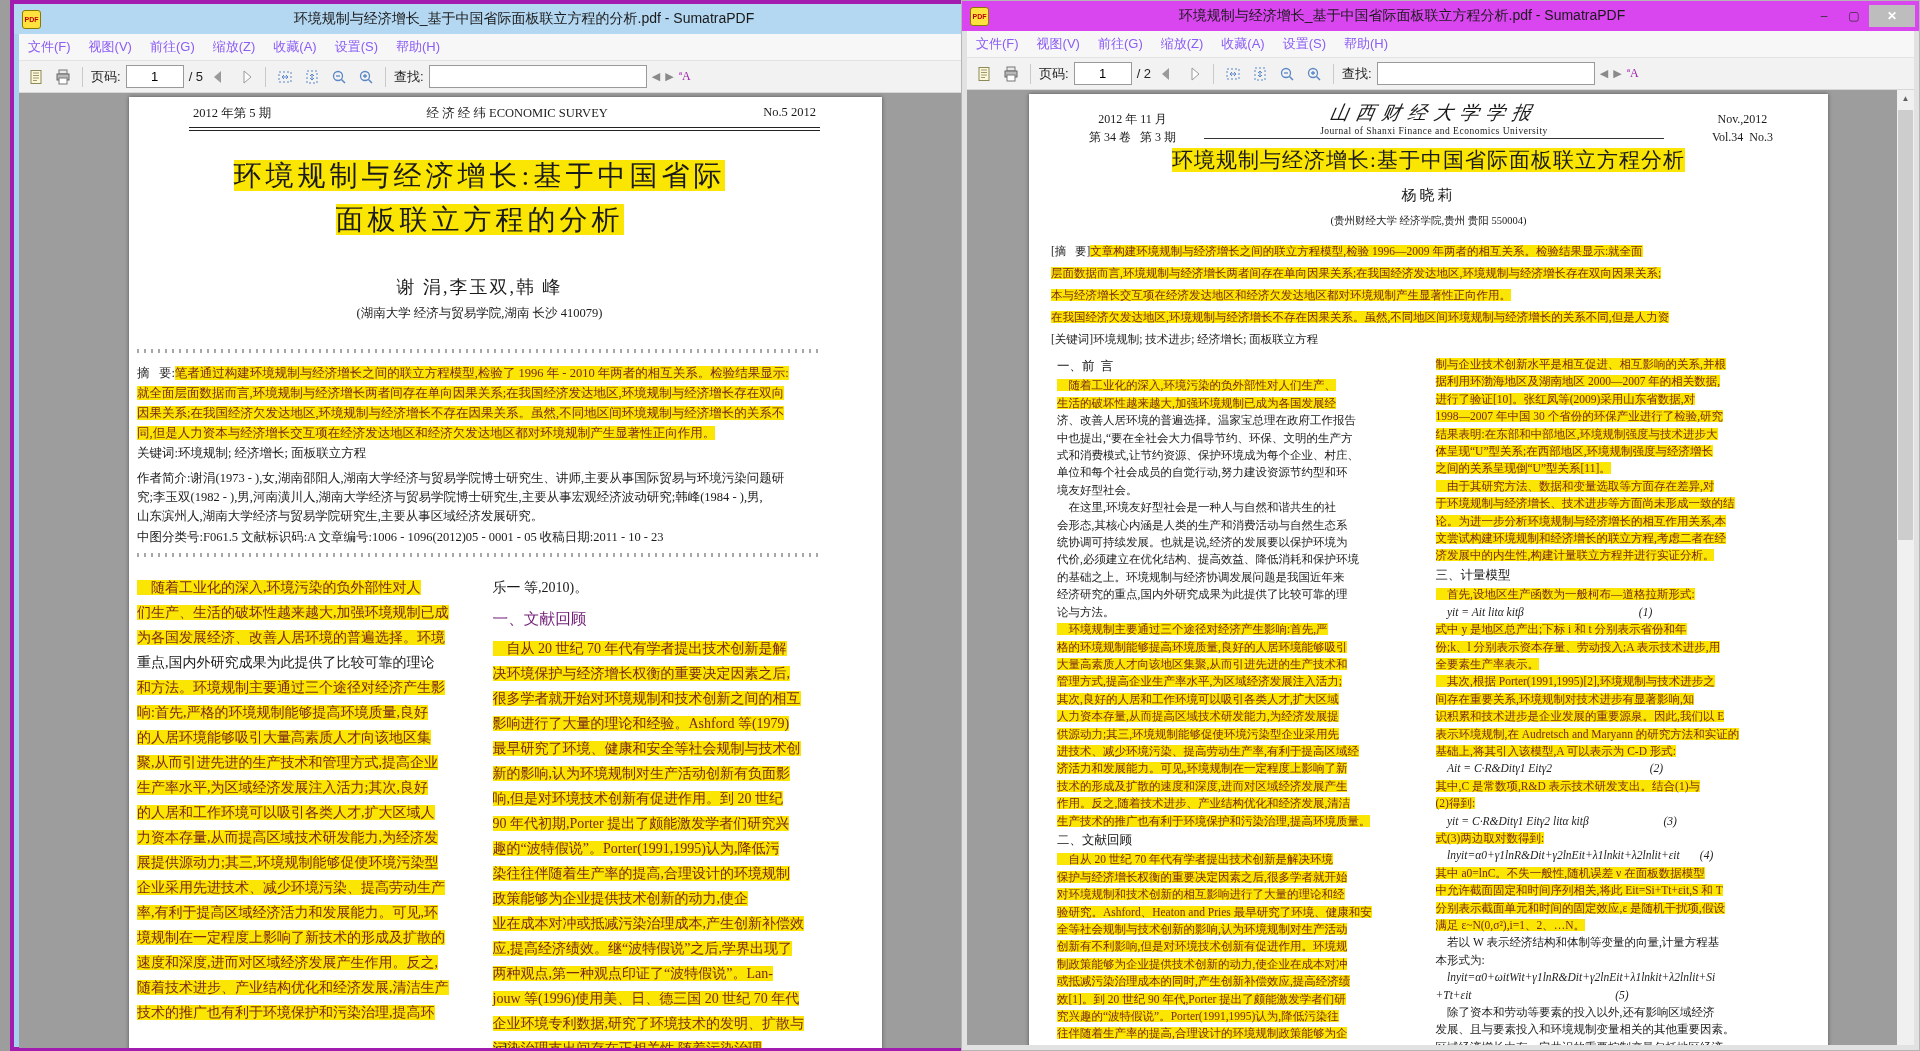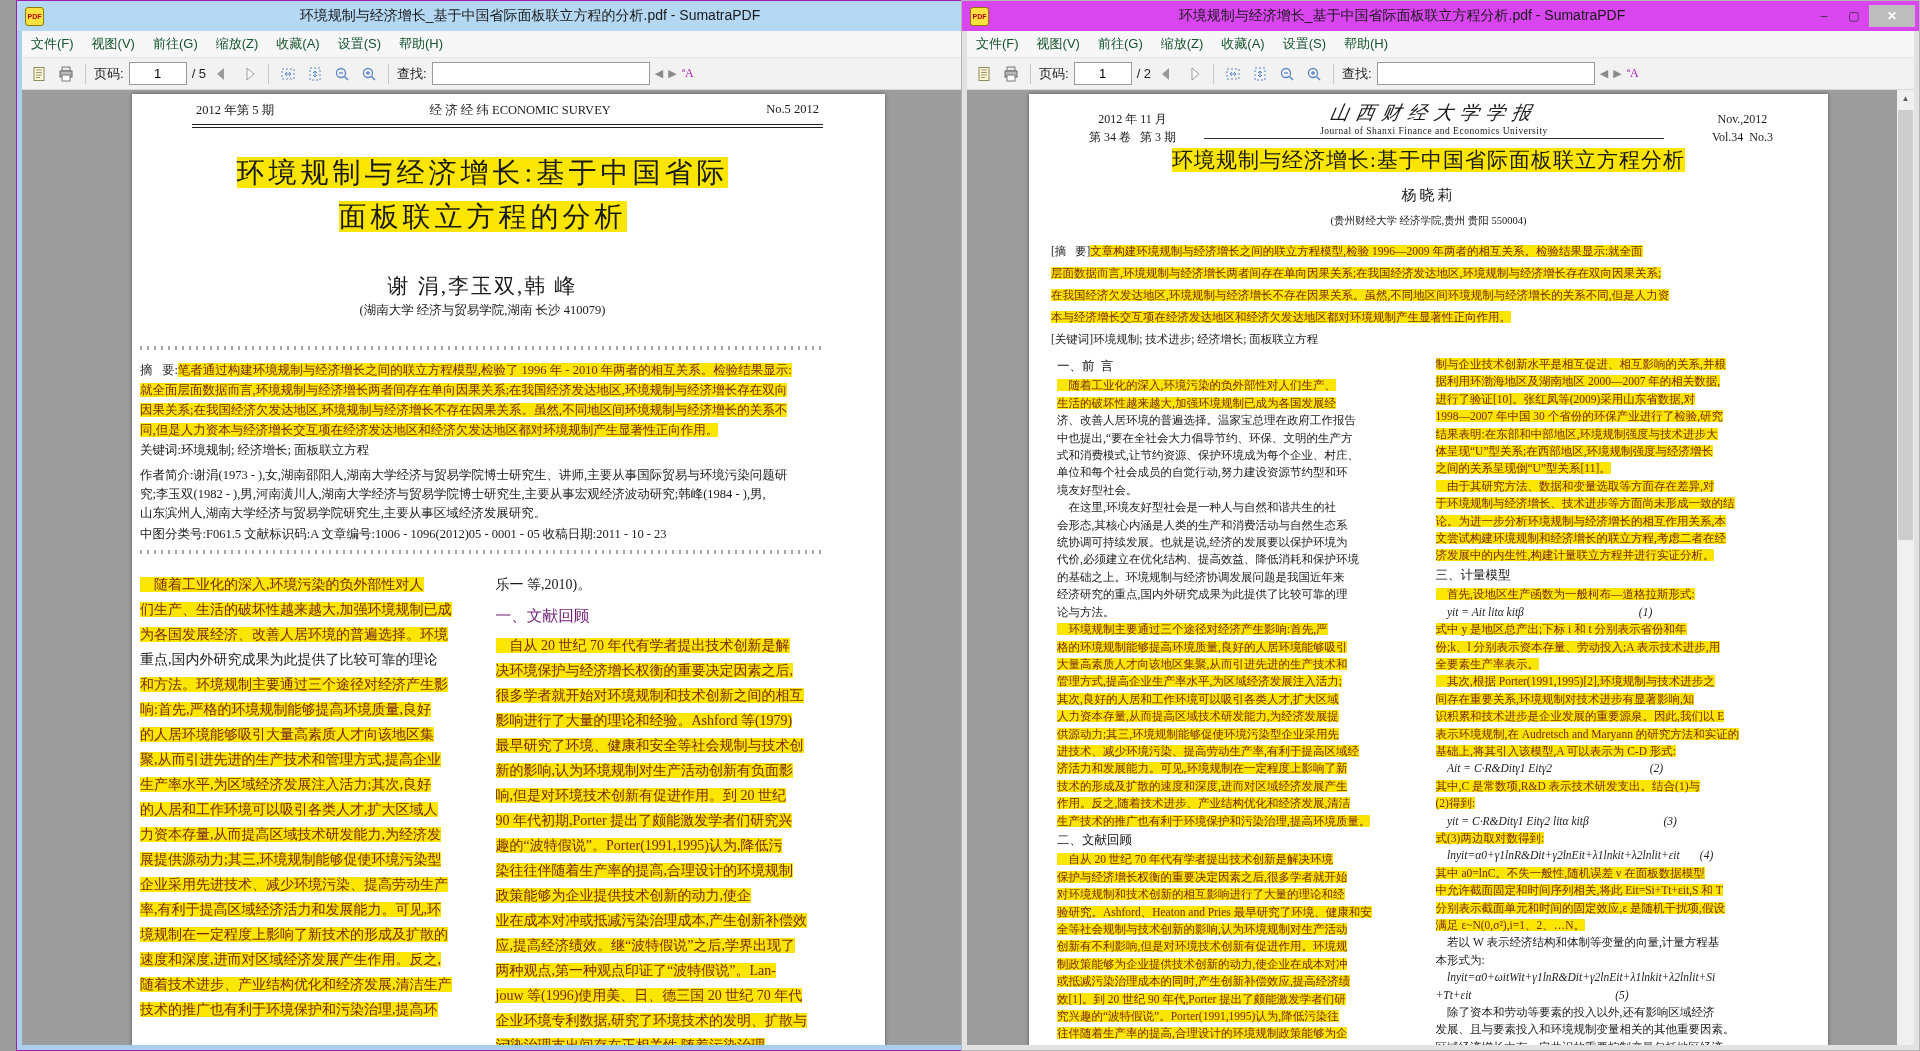--- a/index.html
+++ b/index.html
@@ -1,32 +1,32 @@
 <!DOCTYPE html>
 <html><head>
 <meta charset="utf-8">
 <style>
   html,body{margin:0;padding:0;width:1920px;height:1051px;overflow:hidden;
     background:#9d9d9d;font-family:"Liberation Sans",sans-serif;}
   .window{position:absolute;top:0;box-sizing:border-box;height:1051px;}
-  .win-left{left:16px;width:1105px;background:#a9cfee;border:1px solid #a21caf;}
+  .win-left{left:10px;width:1105px;background:#a9cfee;border:4px solid #a21caf;}
   .win-right{left:961px;width:959px;background:#e2e2e2;border:1px solid #b5b5b5;}
   .titlebar{height:30px;display:flex;align-items:center;padding:0 4px 0 8px;font-size:14px;color:#1a1a1a;}
   .win-left .titlebar{background:#b4d7f2;}
   .win-right .titlebar{background:#d946ef;}
   .title-text{flex:1;text-align:center;white-space:nowrap;overflow:hidden;}
   .pdf-icon{width:17px;height:17px;background:#ffe23e;border:1px solid #8a7a00;border-radius:3px;
     color:#b00;font-size:7px;font-weight:bold;display:flex;align-items:center;justify-content:center;margin-right:6px;}
   .winbtns{display:flex;align-items:stretch;height:22px;}
   .winbtn{width:30px;display:flex;align-items:center;justify-content:center;font-size:12px;color:#333;cursor:default;}
   .winbtn.close{width:46px;color:#fff;font-weight:bold;}
   .win-left .winbtn.close{background:#d9504c;}
   .win-right .winbtn.close{background:#bdbdbd;}
   .client{margin:0 5px 5px;background:#fff;display:flex;flex-direction:column;height:1014px;}
-  .menubar{height:26px;background:#f7f7f7;display:flex;align-items:center;font-size:13px;color:#14532d;border-bottom:1px solid #e3e3e3;}
+  .menubar{height:26px;background:#f7f7f7;display:flex;align-items:center;font-size:13px;color:#8b5cf6;border-bottom:1px solid #e3e3e3;}
   .menu-item{padding:0 9px;height:100%;display:flex;align-items:center;}
   .toolbar{height:31px;background:#f2f2f2;border-bottom:1px solid #d7d7d7;display:flex;align-items:center;padding:0 6px;font-size:13px;color:#222;gap:5px;}
   .tsep{width:1px;height:20px;background:#c9c9c9;margin:0 3px;}
   .tbtn{display:flex;align-items:center;justify-content:center;width:22px;height:22px;}
   .tbtn svg{display:block;}
   .pageinput{width:52px;height:19px;border:1px solid #9a9a9a;text-align:center;font-size:13px;font-family:"Liberation Sans",sans-serif;}
   .findinput{width:212px;height:19px;border:1px solid #9a9a9a;font-size:13px;}
   .tri{font-size:11px;color:#8a8a8a;}
   .matchcase{font-size:12px;color:#a21caf;font-family:"Liberation Serif",serif;}
   .docarea{position:relative;flex:1;background:#9d9d9d;overflow:hidden;}
@@ -46,21 +46,21 @@
   .head{display:block;text-align:left;color:#701a75;font-size:1.12em;padding:6px 0 5px;}
   .headl{display:block;color:#111;padding:2px 0;}
   .eq{display:block;color:#222;font-style:italic;}
   .wavy{height:4px;background:repeating-linear-gradient(90deg,#8a8a8a 0 2px,transparent 2px 7px);opacity:.75;}
   .drule{border-bottom:4px double #222;}
   
   .lp-header{left:64px;right:66px;top:8px;display:flex;justify-content:space-between;font-size:12.5px;}
   .lp-rule{left:60px;right:62px;top:30px;}
   .lp-title1{left:8px;right:60px;top:60px;font-size:28px;letter-spacing:4px;}
   .lp-title2{left:8px;right:60px;top:104px;font-size:28px;letter-spacing:4px;}
-  .lp-authors{left:8px;right:60px;top:178px;font-size:21px;letter-spacing:2px;}
+  .lp-authors{left:8px;right:60px;top:178px;font-size:18px;letter-spacing:2px;}
   .lp-affil{left:8px;right:60px;top:208px;font-size:12.5px;}
   .lp-wavy1{left:8px;right:62px;top:252px;}
   .lp-abstract{left:8px;right:62px;top:266px;font-size:12.5px;line-height:20px;text-align:justify;}
   .lp-bio{left:8px;right:62px;top:372px;font-size:12.5px;line-height:19px;text-align:justify;}
   .lp-meta{left:8px;right:62px;top:432px;font-size:12.5px;}
   .lp-wavy2{left:8px;right:62px;top:456px;}
   .lp-cols{left:8px;right:60px;top:478px;display:flex;gap:26px;font-size:14px;line-height:25px;}
   .lp-cols .col{width:330px;text-align:justify;}
   .lp-pagenum{left:0;right:0;top:942px;font-size:13px;}
   
@@ -344,22 +344,22 @@
           <span class="line">Nov.,2012</span>
           <span class="line">Vol.34  No.3</span>
         </div>
         <div class="abs rp-title center"><span class="hl">环境规制与经济增长:基于中国省际面板联立方程分析</span></div>
         <div class="abs rp-author center">杨晓莉</div>
         <div class="abs rp-affil center">(贵州财经大学 经济学院,贵州 贵阳 550004)</div>
         <div class="abs rp-abstract">
 
         <span class="line"><span>[摘   要]</span><span class="h">文章构建环境规制与经济增长之间的联立方程模型,检验 1996—2009 年两者的相互关系。检验结果显示:就全面</span></span>
             <span class="line"><span class="h">层面数据而言,环境规制与经济增长两者间存在单向因果关系;在我国经济发达地区,环境规制与经济增长存在双向因果关系;</span></span>
+            <span class="line"><span class="h">本与经济增长交互项在经济发达地区和经济欠发达地区都对环境规制产生显著性正向作用。</span></span>
             <span class="line"><span class="h">在我国经济欠发达地区,环境规制与经济增长不存在因果关系。虽然,不同地区间环境规制与经济增长的关系不同,但是人力资</span></span>
-            <span class="line"><span class="h">本与经济增长交互项在经济发达地区和经济欠发达地区都对环境规制产生显著性正向作用。</span></span>
             <span class="line"><span>[关键词]环境规制; 技术进步; 经济增长; 面板联立方程</span></span>
           </div>
         <div class="abs rp-cols">
           <div class="col">
 
           <span class="line headl"><span>一、前  言</span></span>
               <span class="line"><span class="h">    随着工业化的深入,环境污染的负外部性对人们生产、</span></span>
               <span class="line"><span class="h">生活的破坏性越来越大,加强环境规制已成为各国发展经</span></span>
               <span class="line"><span>济、改善人居环境的普遍选择。温家宝总理在政府工作报告</span></span>
               <span class="line"><span>中也提出,“要在全社会大力倡导节约、环保、文明的生产方</span></span>

